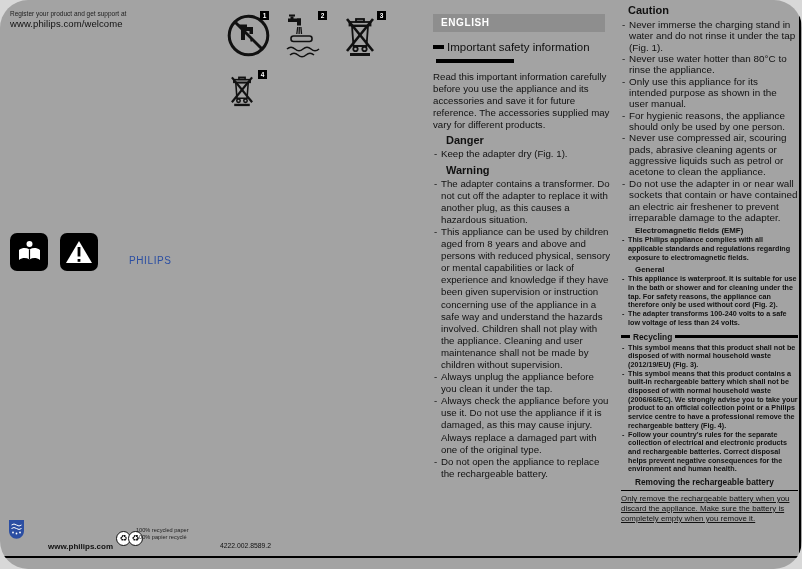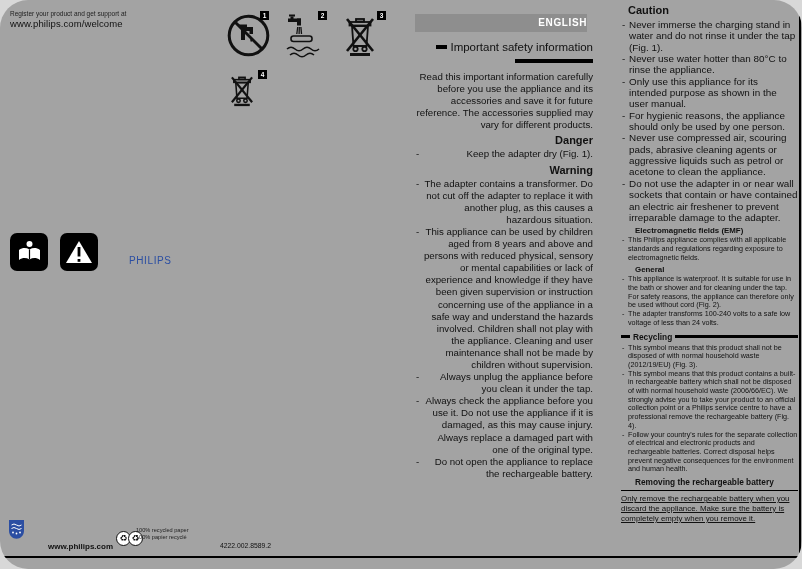--- a/index.html
+++ b/index.html
@@ -29,39 +29,39 @@
     letter-spacing:0.6px;color:#2b4ea2;}
   .footer-shield{position:absolute;left:8px;top:519px;}
   .footer-site{position:absolute;left:48px;top:542px;font-size:8px;font-weight:bold;}
   .recycle{position:absolute;left:116px;top:523px;}
   .recycle-badge{width:13px;height:13px;border:1px solid #111;border-radius:50%;
     font-size:9px;line-height:12px;text-align:center;display:inline-block;background:#fff;}
   .recycle-badge.b2{margin-left:-3px;margin-top:8px;}
   .recycle-text{position:absolute;left:136px;top:527px;font-size:5.6px;line-height:7px;color:#222;}
   .partno{position:absolute;left:220px;top:542px;font-size:6.8px;}
   
-  .col-mid{position:absolute;left:415px;top:14px;width:178px;text-align:right;}
+  .col-mid{position:absolute;left:433px;top:14px;width:178px;}
   .lang-bar{background:#8e8e8e;color:#fff;font-weight:bold;font-size:10px;
     letter-spacing:0.6px;height:18px;line-height:18px;padding-left:8px;width:164px;}
   .mid-heading{margin:8px 0 3px 0;font-size:11.5px;font-weight:normal;line-height:14px;}
   .lead-bar{display:inline-block;width:11px;height:4px;background:#000;margin-right:3px;vertical-align:2px;}
   .trail-bar{display:inline-block;width:78px;height:4px;background:#000;margin-left:3px;vertical-align:2px;}
   .body-text{font-size:9.7px;line-height:12.1px;}
   .intro{margin:1px 0 0 0;}
   .sub-heading{font-size:11px;font-weight:bold;margin:3px 0 1px 13px;line-height:13px;}
   .blist{margin:0;padding:0;list-style:none;}
   .blist li{position:relative;padding-left:8px;}
   .blist li::before{content:"-";position:absolute;left:1px;}
   
   .col-right{position:absolute;left:621px;top:4px;width:177px;}
   .col-right .sub-heading{margin:0 0 2px 7px;}
   .rbody{font-size:9.9px;line-height:11.35px;}
   .small-heading{font-size:7.9px;font-weight:bold;margin:3px 0 1px 14px;line-height:9px;}
   .small-text{font-size:7.2px;line-height:8.7px;}
-  .slist li{padding-left:7px;}
+  .slist li{padding-left:7px;font-weight:bold;}
   .rec-heading{display:flex;align-items:center;gap:3px;font-size:8.3px;font-weight:bold;margin:4px 0 2px 0;}
   .rec-heading .bar{height:3px;background:#000;}
   .bar-lead{width:9px;}
   .bar-trail{flex:1;}
   .removal-heading{font-size:8.3px;font-weight:bold;margin:3px 0 3px 14px;}
   .removal-text{border-top:1.5px solid #000;margin-top:2px;padding-top:3px;
     font-size:7.9px;line-height:10px;text-decoration:underline;}
   
   .bottom-rule{position:absolute;left:0;top:556px;width:802px;height:2px;background:#000;}
   .right-rule{position:absolute;left:799px;top:0;width:2px;height:558px;background:#000;}

